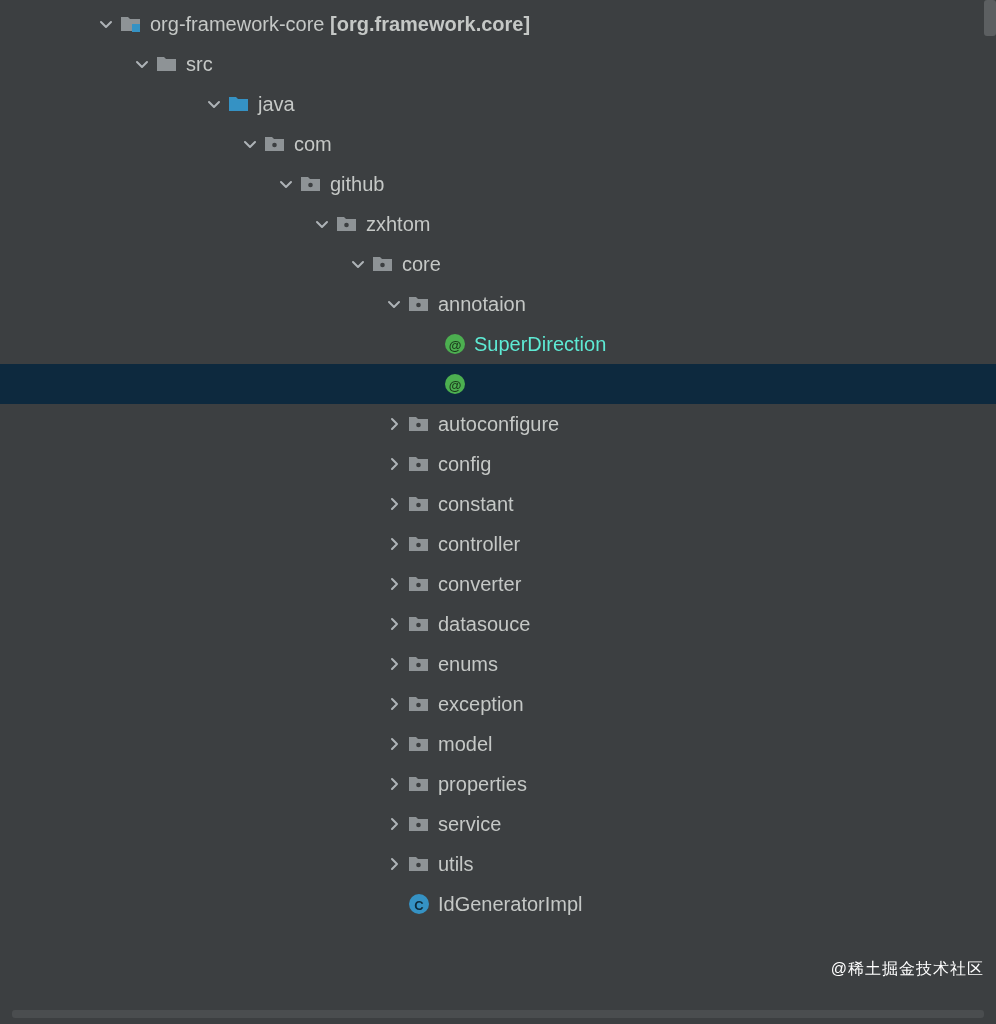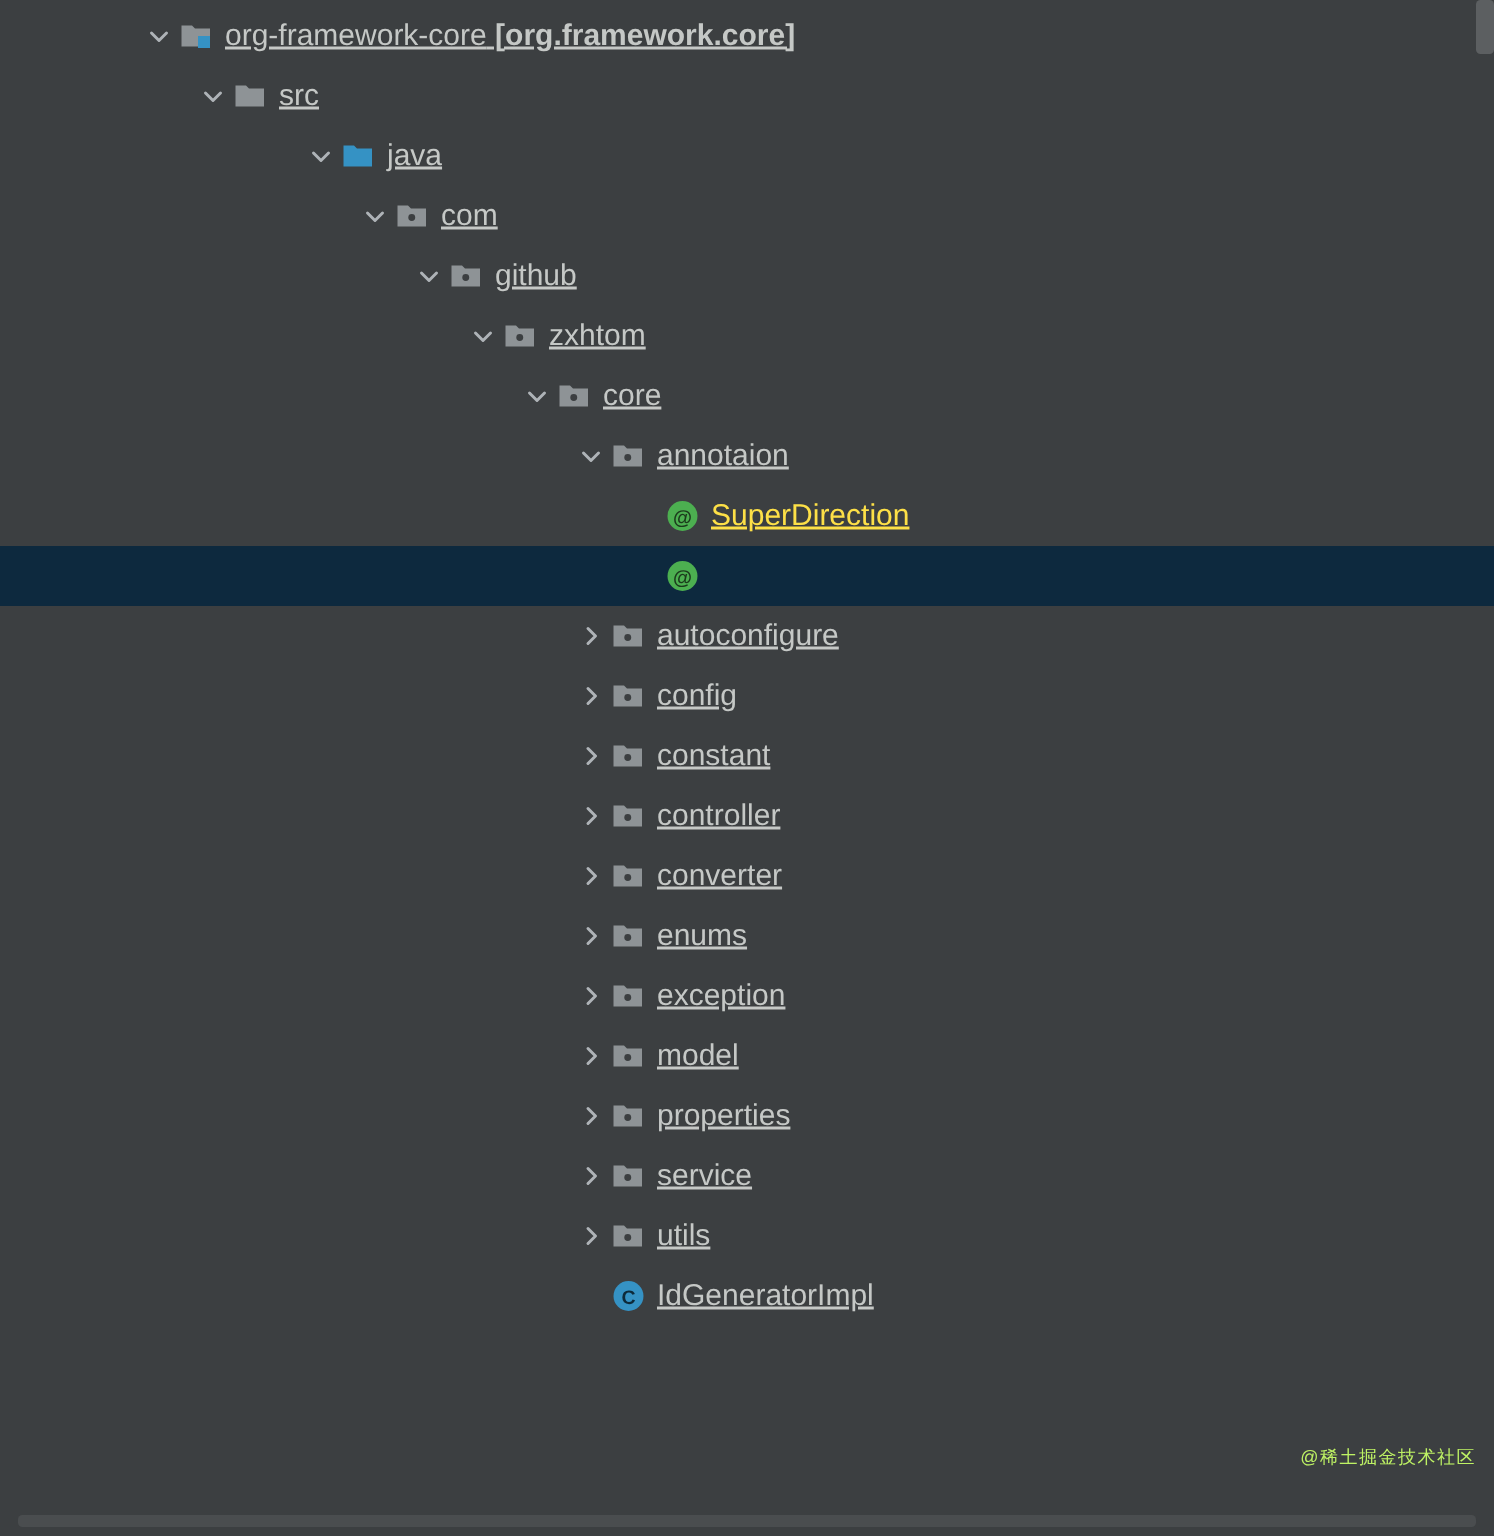--- a/index.html
+++ b/index.html
@@ -29,28 +29,28 @@
     flex-shrink: 0; margin-right: 4px;
     color: #9aa0a6;
   }
   .arrow svg { width: 14px; height: 14px; }
   .arrow.blank { visibility: hidden; }
   .icon {
     width: 22px; height: 22px;
     display: inline-flex; align-items: center; justify-content: center;
     flex-shrink: 0; margin-right: 8px;
   }
-  .label { color: #c5c8c6; text-decoration: underline; }
+  .label { color: #c5c8c6; }
   .label .suffix { font-weight: bold; color: #c5c8c6; }
-  .label.green { color: #fde047; }
+  .label.green { color: #5eead4; }
   .watermark {
     position: absolute;
     right: 12px; bottom: 44px;
-    color: #bef264;
-    font-size: 12px;
+    color: #ffffff;
+    font-size: 16px;
     letter-spacing: 1px;
   }
   .scrollbar-v {
     position: absolute; top: 0; right: 0; width: 12px; height: 36px;
     background: #5c5f61; border-radius: 3px;
   }
   .bottom-bar {
     position: absolute; left: 12px; right: 12px; bottom: 6px; height: 8px;
     background: #4a4d4f; border-radius: 3px;
   }
@@ -258,20 +258,34 @@
         <svg viewBox="0 0 14 14">
           <use href="#i-arrow-right"></use>
         </svg>
       </span>
       <span class="icon">
         <svg viewBox="0 0 22 22" width="22" height="22">
           <use href="#i-package"></use>
         </svg>
       </span>
       <span class="label">converter</span>
+    </div>
+    <div class="row">
+      <span class="indent" style="width: 384px;"></span>
+      <span class="arrow">
+        <svg viewBox="0 0 14 14">
+          <use href="#i-arrow-right"></use>
+        </svg>
+      </span>
+      <span class="icon">
+        <svg viewBox="0 0 22 22" width="22" height="22">
+          <use href="#i-package"></use>
+        </svg>
+      </span>
+      <span class="label">datasouce</span>
     </div>
     <div class="row">
       <span class="indent" style="width: 384px;"></span>
       <span class="arrow">
         <svg viewBox="0 0 14 14">
           <use href="#i-arrow-right"></use>
         </svg>
       </span>
       <span class="icon">
         <svg viewBox="0 0 22 22" width="22" height="22">

